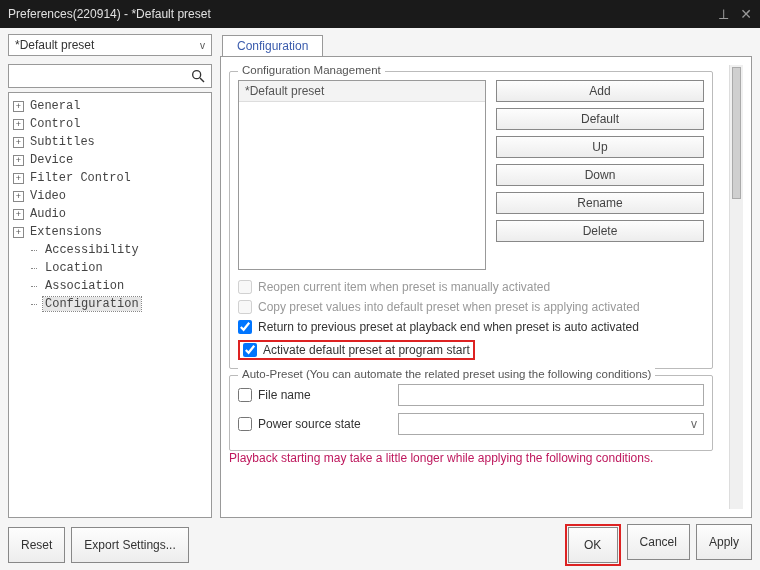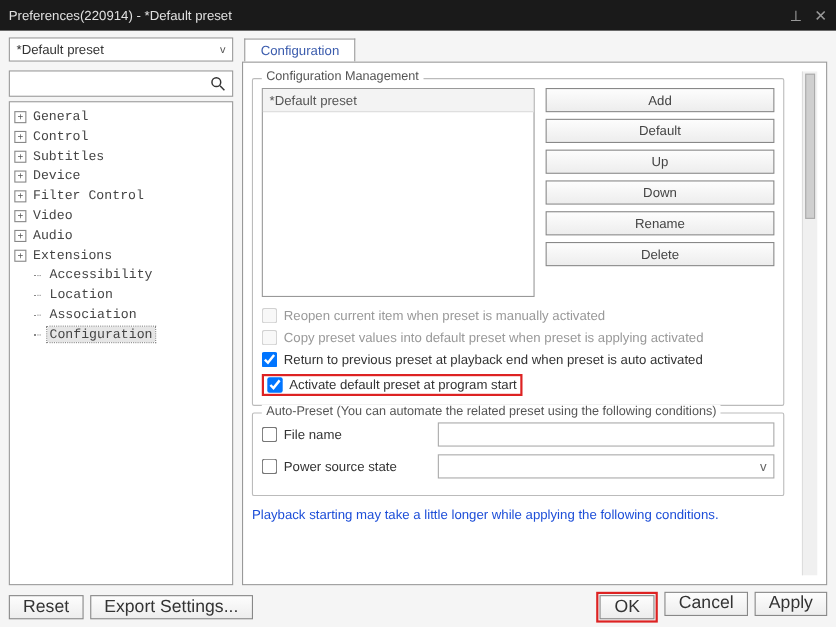--- a/index.html
+++ b/index.html
@@ -39,24 +39,24 @@
 .btn-col { display: flex; flex-direction: column; gap: 6px; flex: 1; }
 .cfg-btn { border: 1px solid #888; background: linear-gradient(#fdfdfd,#ededed); height: 22px; font-size: 12px; color: #444; cursor: pointer; }
 .checks { margin-top: 10px; display: flex; flex-direction: column; gap: 6px; }
 .chk { display: flex; align-items: flex-start; gap: 6px; }
 .chk input { width: 14px; height: 14px; }
 .chk.disabled { color: #999; }
 .highlight-red { border: 2px solid #d22; padding: 1px 3px; width: fit-content; }
 .auto-row { display: flex; align-items: center; gap: 10px; margin-bottom: 7px; }
 .auto-row .chk { width: 150px; }
 .auto-input { flex: 1; border: 1px solid #aaa; height: 22px; background: #fff; display: flex; align-items: center; justify-content: flex-end; padding: 0 6px; color: #666; }
-.note { color: #1d4ed8; margin-top: 10px; font-size: 12px; }
+.note { color: #be185d; margin-top: 0; font-size: 12px; }
 .bottom-bar { display: flex; justify-content: space-between; align-items: center; padding-top: 6px; }
 .bottom-bar .left-btns, .bottom-bar .right-btns { display: flex; gap: 6px; }
-.dlg-btn { border: 1px solid #888; background: linear-gradient(#fdfdfd,#ededed); height: 22px; padding: 0 12px; font-size: 16px; color: #333; cursor: pointer; min-width: 50px; }
+.dlg-btn { border: 1px solid #888; background: linear-gradient(#fdfdfd,#ededed); height: 36px; padding: 0 12px; font-size: 12px; color: #333; cursor: pointer; min-width: 50px; }
 .ok-hl { border: 2px solid #d22; padding: 1px; }
 </style>
 </head>
 <body>
 
 <div class="titlebar">
   <span class="title">Preferences(220914) - *Default preset</span>
   <div class="controls">
     <span>⟂</span>
     <span>✕</span>

